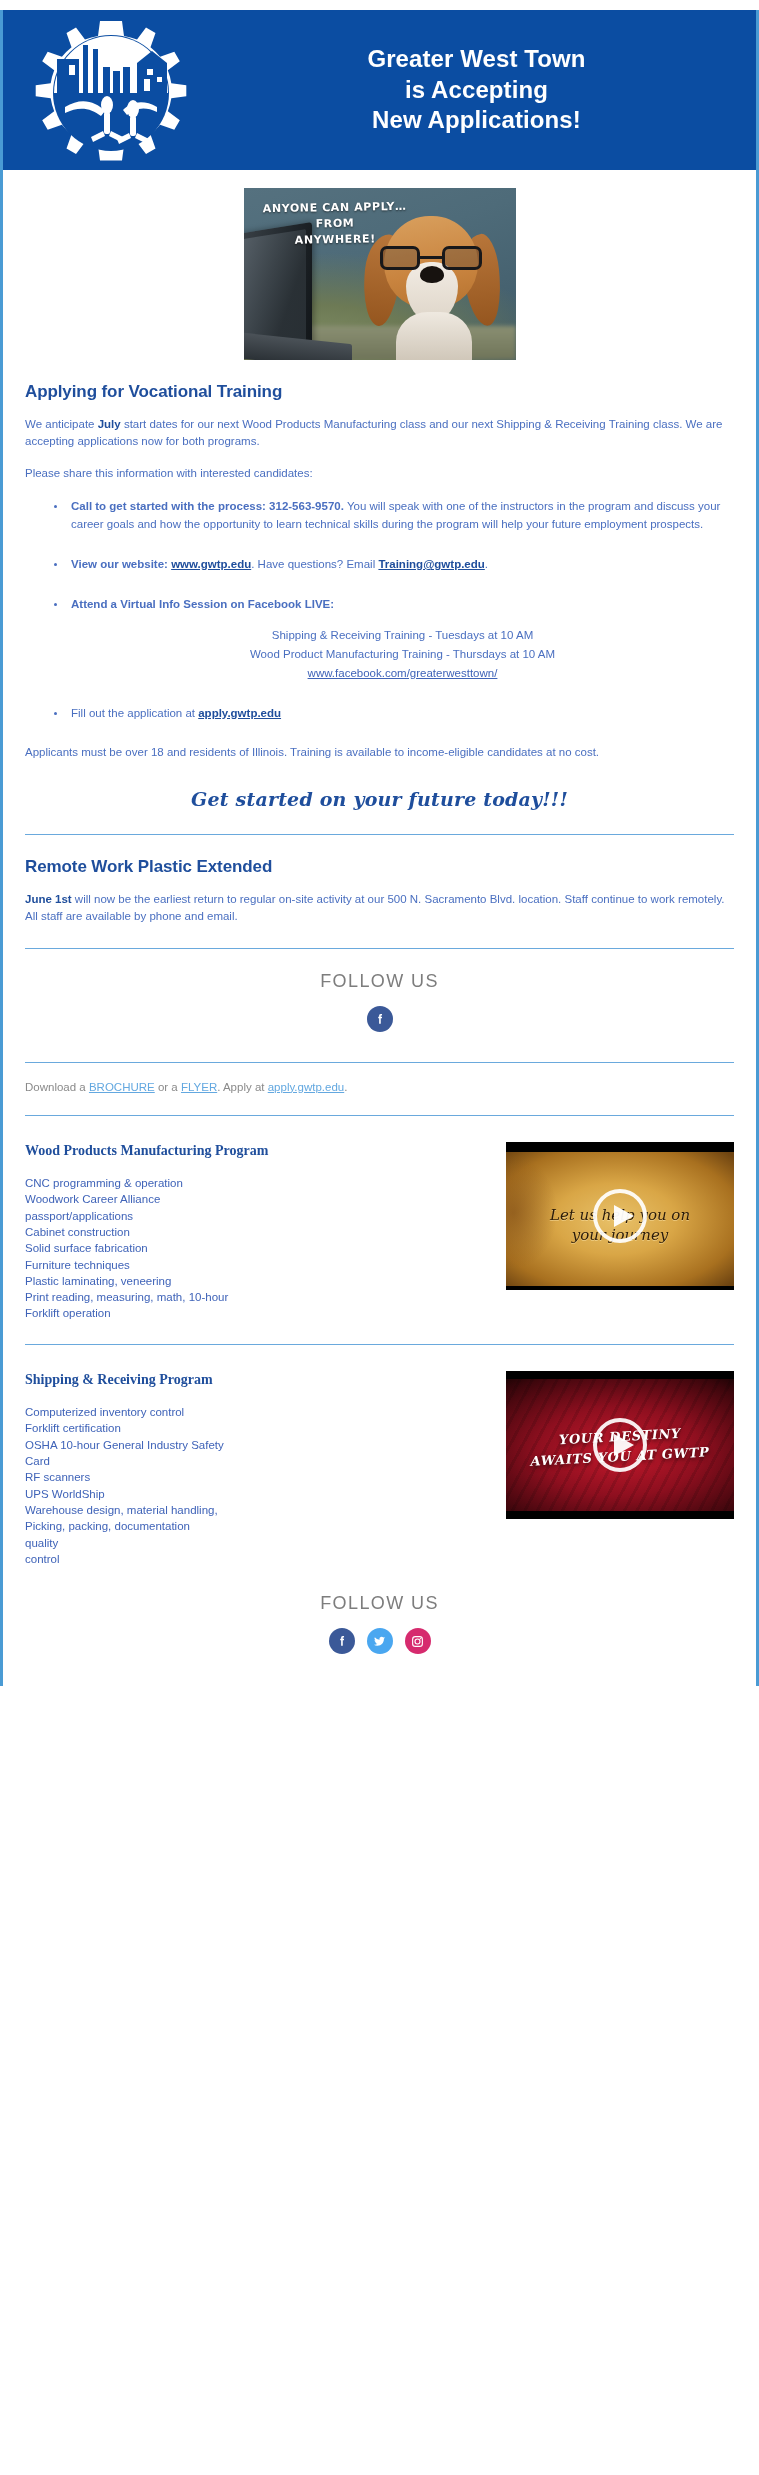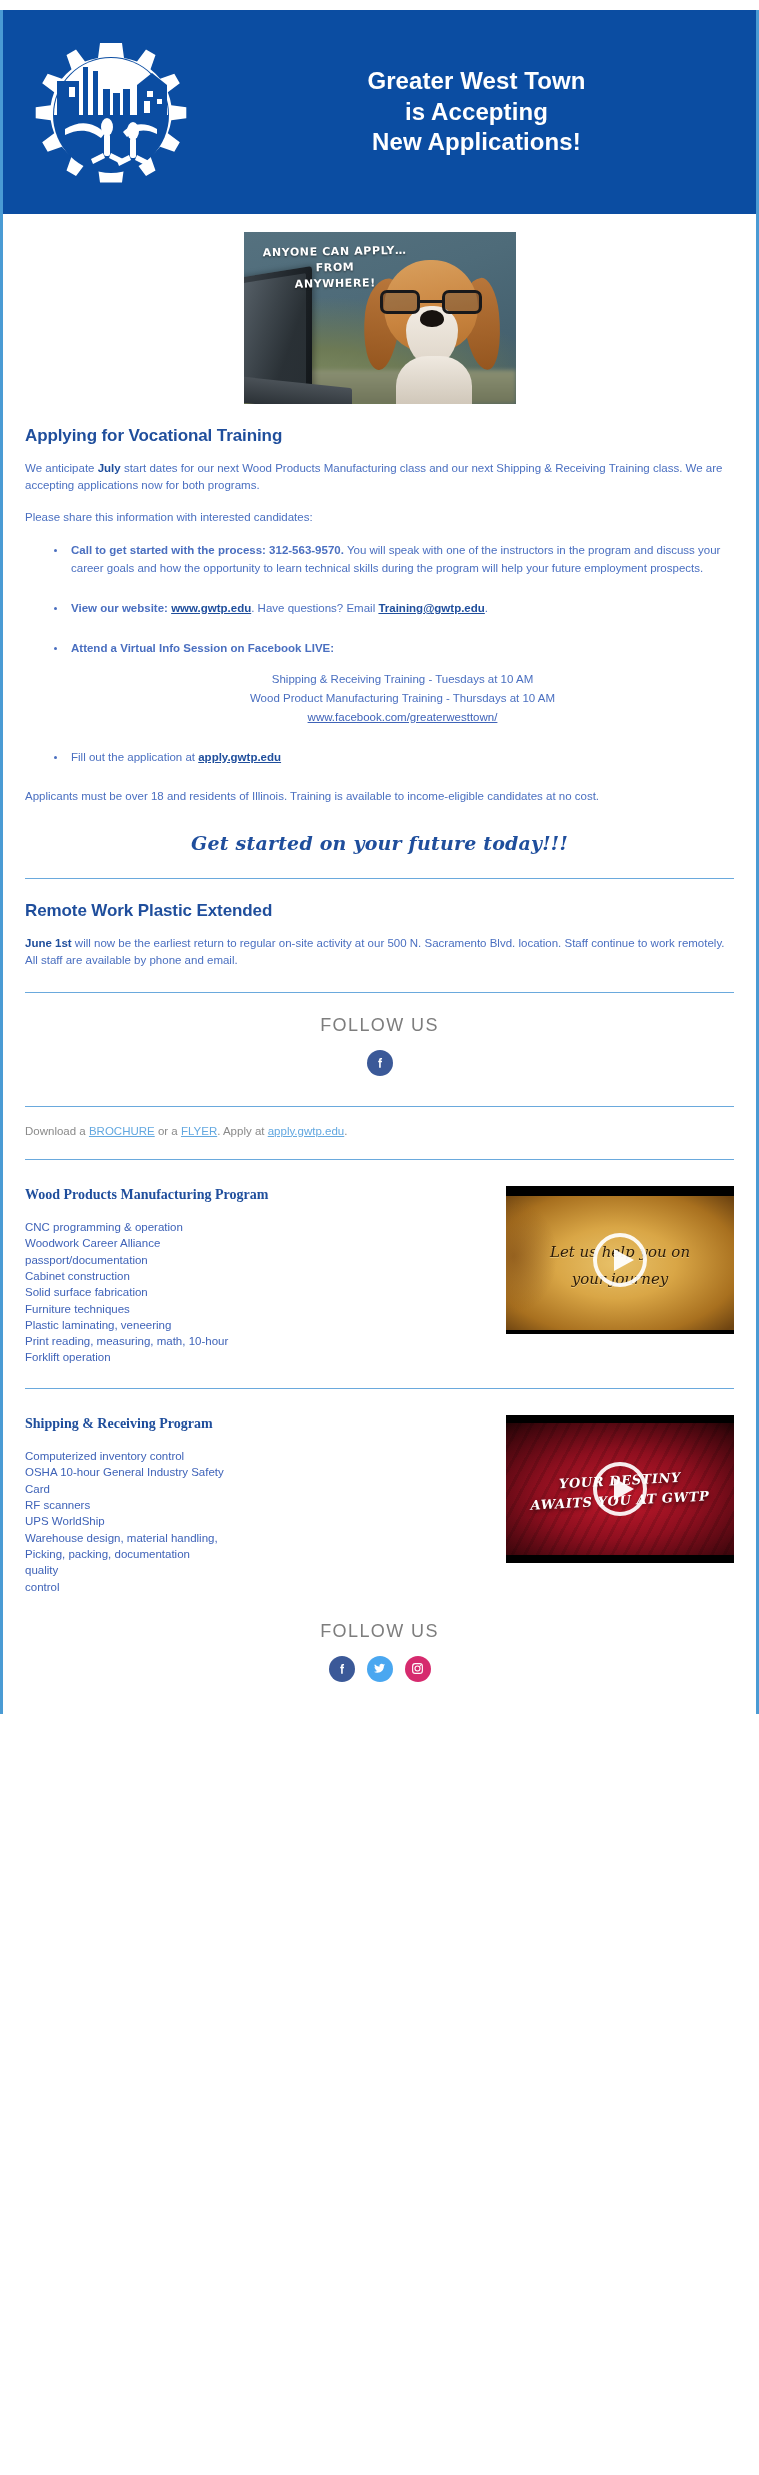--- a/index.html
+++ b/index.html
@@ -18,21 +18,21 @@
     border-right:3px solid #4a9bd4;
     background:#ffffff;
     padding:0;
   }
   .inner{ padding:0 22px; box-sizing:border-box;}
 
   
   .header{
     background:#0b4da2;
     margin:10px 0 0 0;
-    height:204px;
+    height:160px;
     display:flex;
     align-items:center;
     box-sizing:border-box;
     overflow:hidden;
   }
   .logo-wrap{
     width:210px;
     flex:0 0 210px;
     display:flex;
     align-items:center;
@@ -279,21 +279,21 @@
     background:radial-gradient(ellipse 80% 60% at 10% 45%, rgba(120,70,20,.55) 0%, rgba(120,70,20,0) 70%);
   }
   .thumb.map .t1,.thumb.map .t2{
     position:absolute;left:0;right:0;text-align:center;
     color:#2a1a08;
     font-family:"DejaVu Serif", serif;
     font-style:italic;
     font-size:15px;
     text-shadow:0 1px 0 rgba(255,235,180,.5);
   }
-  .thumb.map .t1{top:57px;}
+  .thumb.map .t1{top:64px;}
   .thumb.map .t2{top:84px;}
   
   .thumb.red{background:#000;}
   .thumb.red .scene{
     position:absolute;left:0;right:0;top:8px;bottom:8px;
     background:
       radial-gradient(ellipse 80% 75% at 50% 55%, #c4192c 0%, #8e0f1f 45%, #3d060c 85%, #160203 100%);
   }
   .thumb.red .scene:after{
     content:"";position:absolute;inset:0;
@@ -439,21 +439,21 @@
     <p class="download"><span>Download a </span><a href="#">BROCHURE</a><span> or a </span><a href="#">FLYER</a><span>. Apply at </span><a href="#">apply.gwtp.edu</a><span>.</span></p>
 
     <hr class="rule">
 
     <div class="prog">
       <div class="col-l">
         <h3>Wood Products Manufacturing Program</h3>
         <ul>
           <li>CNC programming &amp; operation</li>
           <li>Woodwork Career Alliance</li>
-          <li>passport/documentation</li>
+          <li>passport/applications</li>
           <li>Cabinet construction</li>
           <li>Solid surface fabrication</li>
           <li>Furniture techniques</li>
           <li>Plastic laminating, veneering</li>
           <li>Print reading, measuring, math, 10-hour</li>
           <li>Forklift operation</li>
         </ul>
       </div>
       <div class="thumb map">
         <div class="scene"></div>
@@ -463,20 +463,21 @@
       </div>
     </div>
 
     <hr class="rule">
 
     <div class="prog">
       <div class="col-l">
         <h3>Shipping &amp; Receiving Program</h3>
         <ul>
           <li>Computerized inventory control</li>
+          <li>Forklift certification</li>
           <li>OSHA 10-hour General Industry Safety</li>
           <li>Card</li>
           <li>RF scanners</li>
           <li>UPS WorldShip</li>
           <li>Warehouse design, material handling,</li>
           <li>Picking, packing, documentation</li>
           <li>quality</li>
           <li>control</li>
         </ul>
       </div>

